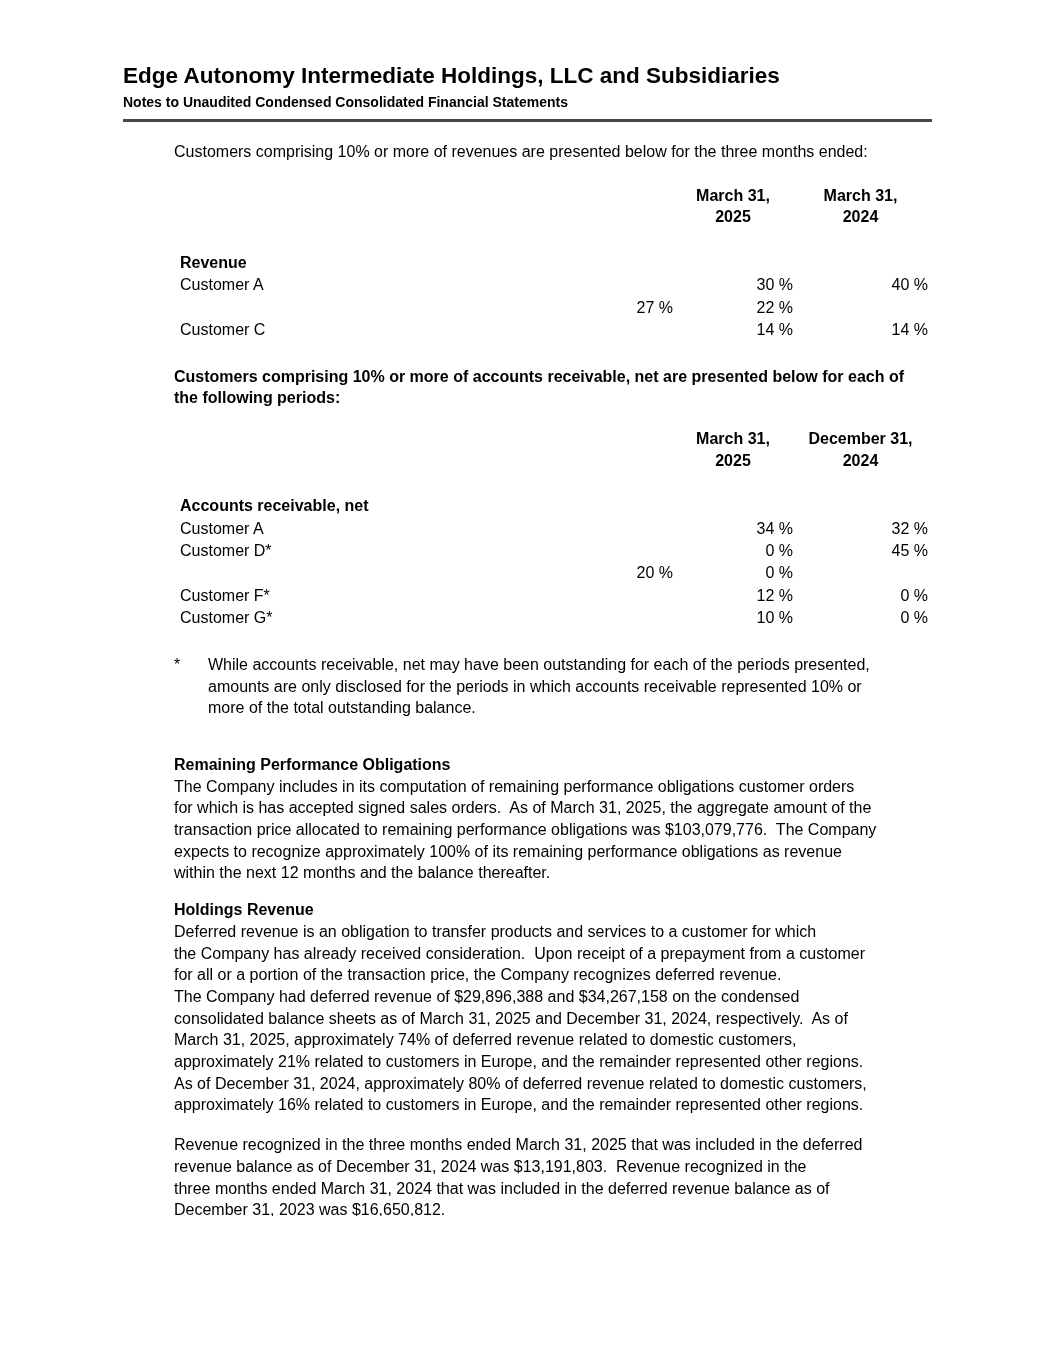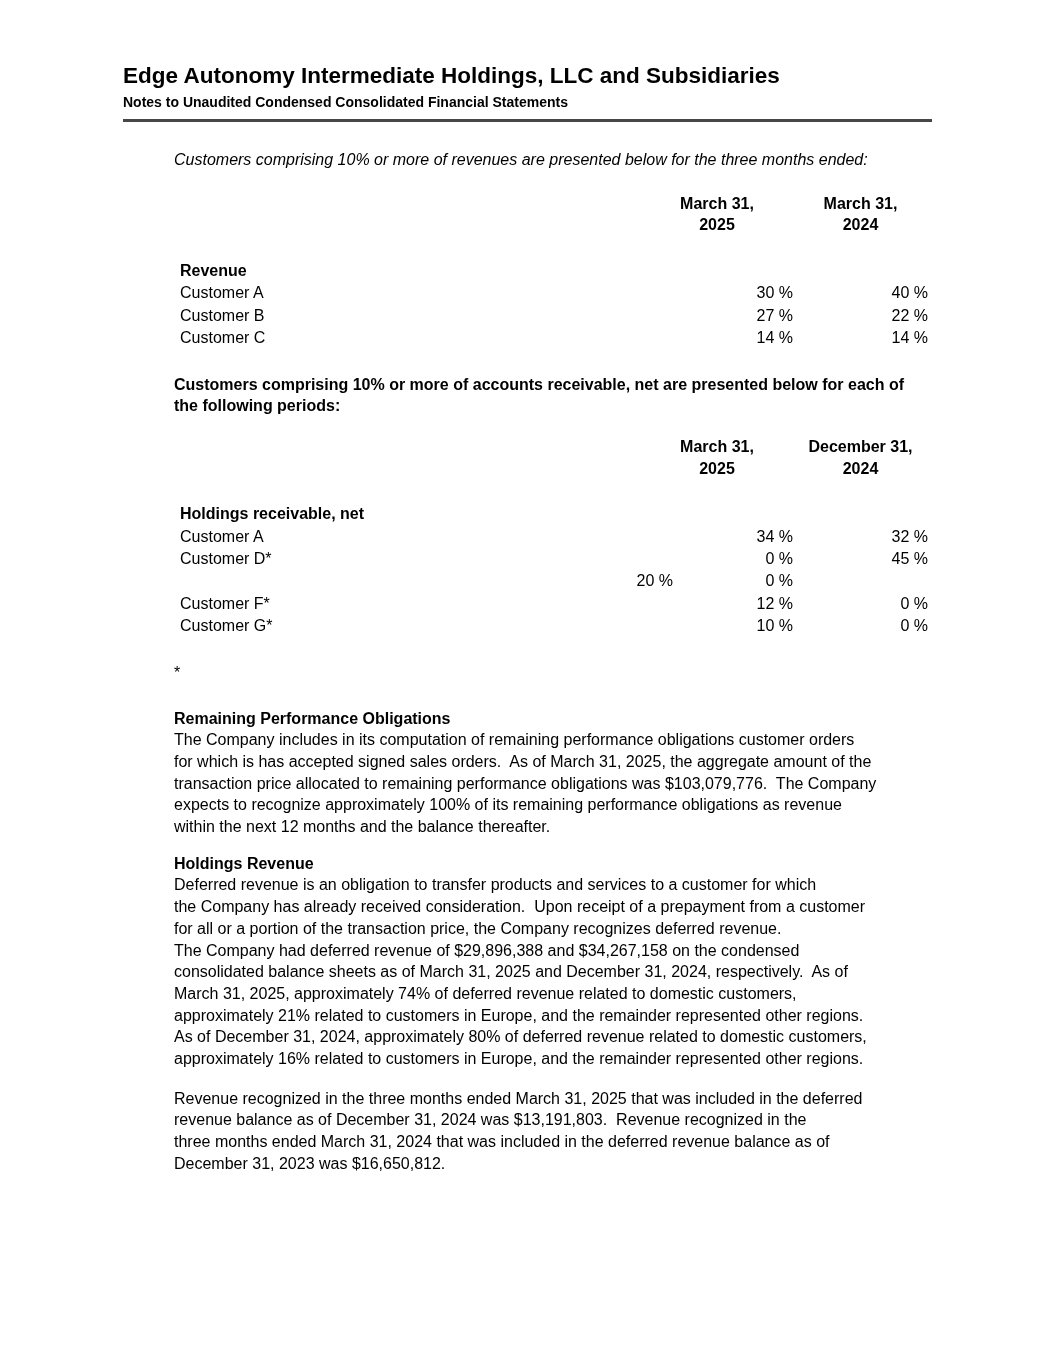--- a/index.html
+++ b/index.html
@@ -34,43 +34,43 @@
     margin-top: 5px;
   }
   
   .doc-main {
     margin-left: 174px;
     width: 766px;
     font-size: 16px;
     line-height: 21.7px;
   }
   .para { margin: 0; white-space: pre; }
-  .mt-intro1   { margin-top: 27px; font-style: italic; }
+  .mt-intro1   { margin-top: 19px; }
   .mt-table1   { margin-top: 22px; }
   .mt-para2    { margin-top: 25px; font-weight: bold; }
   .mt-table2   { margin-top: 19px; }
   .mt-footnote { margin-top: 25px; }
-  .mt-rpo      { margin-top: 24px; }
+  .mt-rpo      { margin-top: 35px; }
   .mt-deferred { margin-top: 15px; }
   .mt-lastpara { margin-top: 18px; }
   .section-heading {
     margin: 0;
     font-size: 16px;
     line-height: 21.7px;
     font-weight: bold;
     white-space: pre;
   }
   
   .fin-table { margin-left: 6px; width: 748px; }
   .t-grid {
     display: grid;
     grid-template-columns: 1fr 120px 135px;
     align-items: end;
   }
-  .t-head { margin-bottom: 23px; gap: 16px; }
+  .t-head { margin-bottom: 23px; }
   .t-colhead {
     font-weight: bold;
     text-align: center;
     white-space: pre-line;
     line-height: 21.7px;
   }
   .t-row { height: 22.4px; }
   .t-label { white-space: pre; }
   .t-label.bold { font-weight: bold; }
   .t-val { text-align: right; white-space: pre; }
@@ -116,21 +116,20 @@
         <div class="t-label bold">Revenue</div>
         <div class="t-val"></div>
         <div class="t-val"></div>
       </div>
       <div class="t-grid t-row">
         <div class="t-label">Customer A</div>
         <div class="t-val">30 %</div>
         <div class="t-val">40 %</div>
       </div>
       <div class="t-grid t-row">
-        <div class="t-label">Customer B</div>
         <div class="t-val">27 %</div>
         <div class="t-val">22 %</div>
       </div>
       <div class="t-grid t-row">
         <div class="t-label">Customer C</div>
         <div class="t-val">14 %</div>
         <div class="t-val">14 %</div>
       </div>
     </div>
 
@@ -139,21 +138,21 @@
 
     <div class="fin-table mt-table2">
       <div class="t-grid t-head">
         <div class="t-label"></div>
         <div class="t-colhead">March 31,
 2025</div>
         <div class="t-colhead">December 31,
 2024</div>
       </div>
       <div class="t-grid t-row">
-        <div class="t-label bold">Holdings receivable, net</div>
+        <div class="t-label bold">Accounts receivable, net</div>
         <div class="t-val"></div>
         <div class="t-val"></div>
       </div>
       <div class="t-grid t-row">
         <div class="t-label">Customer A</div>
         <div class="t-val">34 %</div>
         <div class="t-val">32 %</div>
       </div>
       <div class="t-grid t-row">
         <div class="t-label">Customer D*</div>
@@ -171,20 +170,23 @@
       </div>
       <div class="t-grid t-row">
         <div class="t-label">Customer G*</div>
         <div class="t-val">10 %</div>
         <div class="t-val">0 %</div>
       </div>
     </div>
 
     <div class="footnote mt-footnote">
       <div class="footnote-marker">*</div>
+      <p class="footnote-text">While accounts receivable, net may have been outstanding for each of the periods presented,
+amounts are only disclosed for the periods in which accounts receivable represented 10% or
+more of the total outstanding balance.</p>
     </div>
 
     <section class="mt-rpo">
       <h3 class="section-heading">Remaining Performance Obligations</h3>
       <p class="para">The Company includes in its computation of remaining performance obligations customer orders
 for which is has accepted signed sales orders.  As of March 31, 2025, the aggregate amount of the
 transaction price allocated to remaining performance obligations was $103,079,776.  The Company
 expects to recognize approximately 100% of its remaining performance obligations as revenue
 within the next 12 months and the balance thereafter.</p>
     </section>

